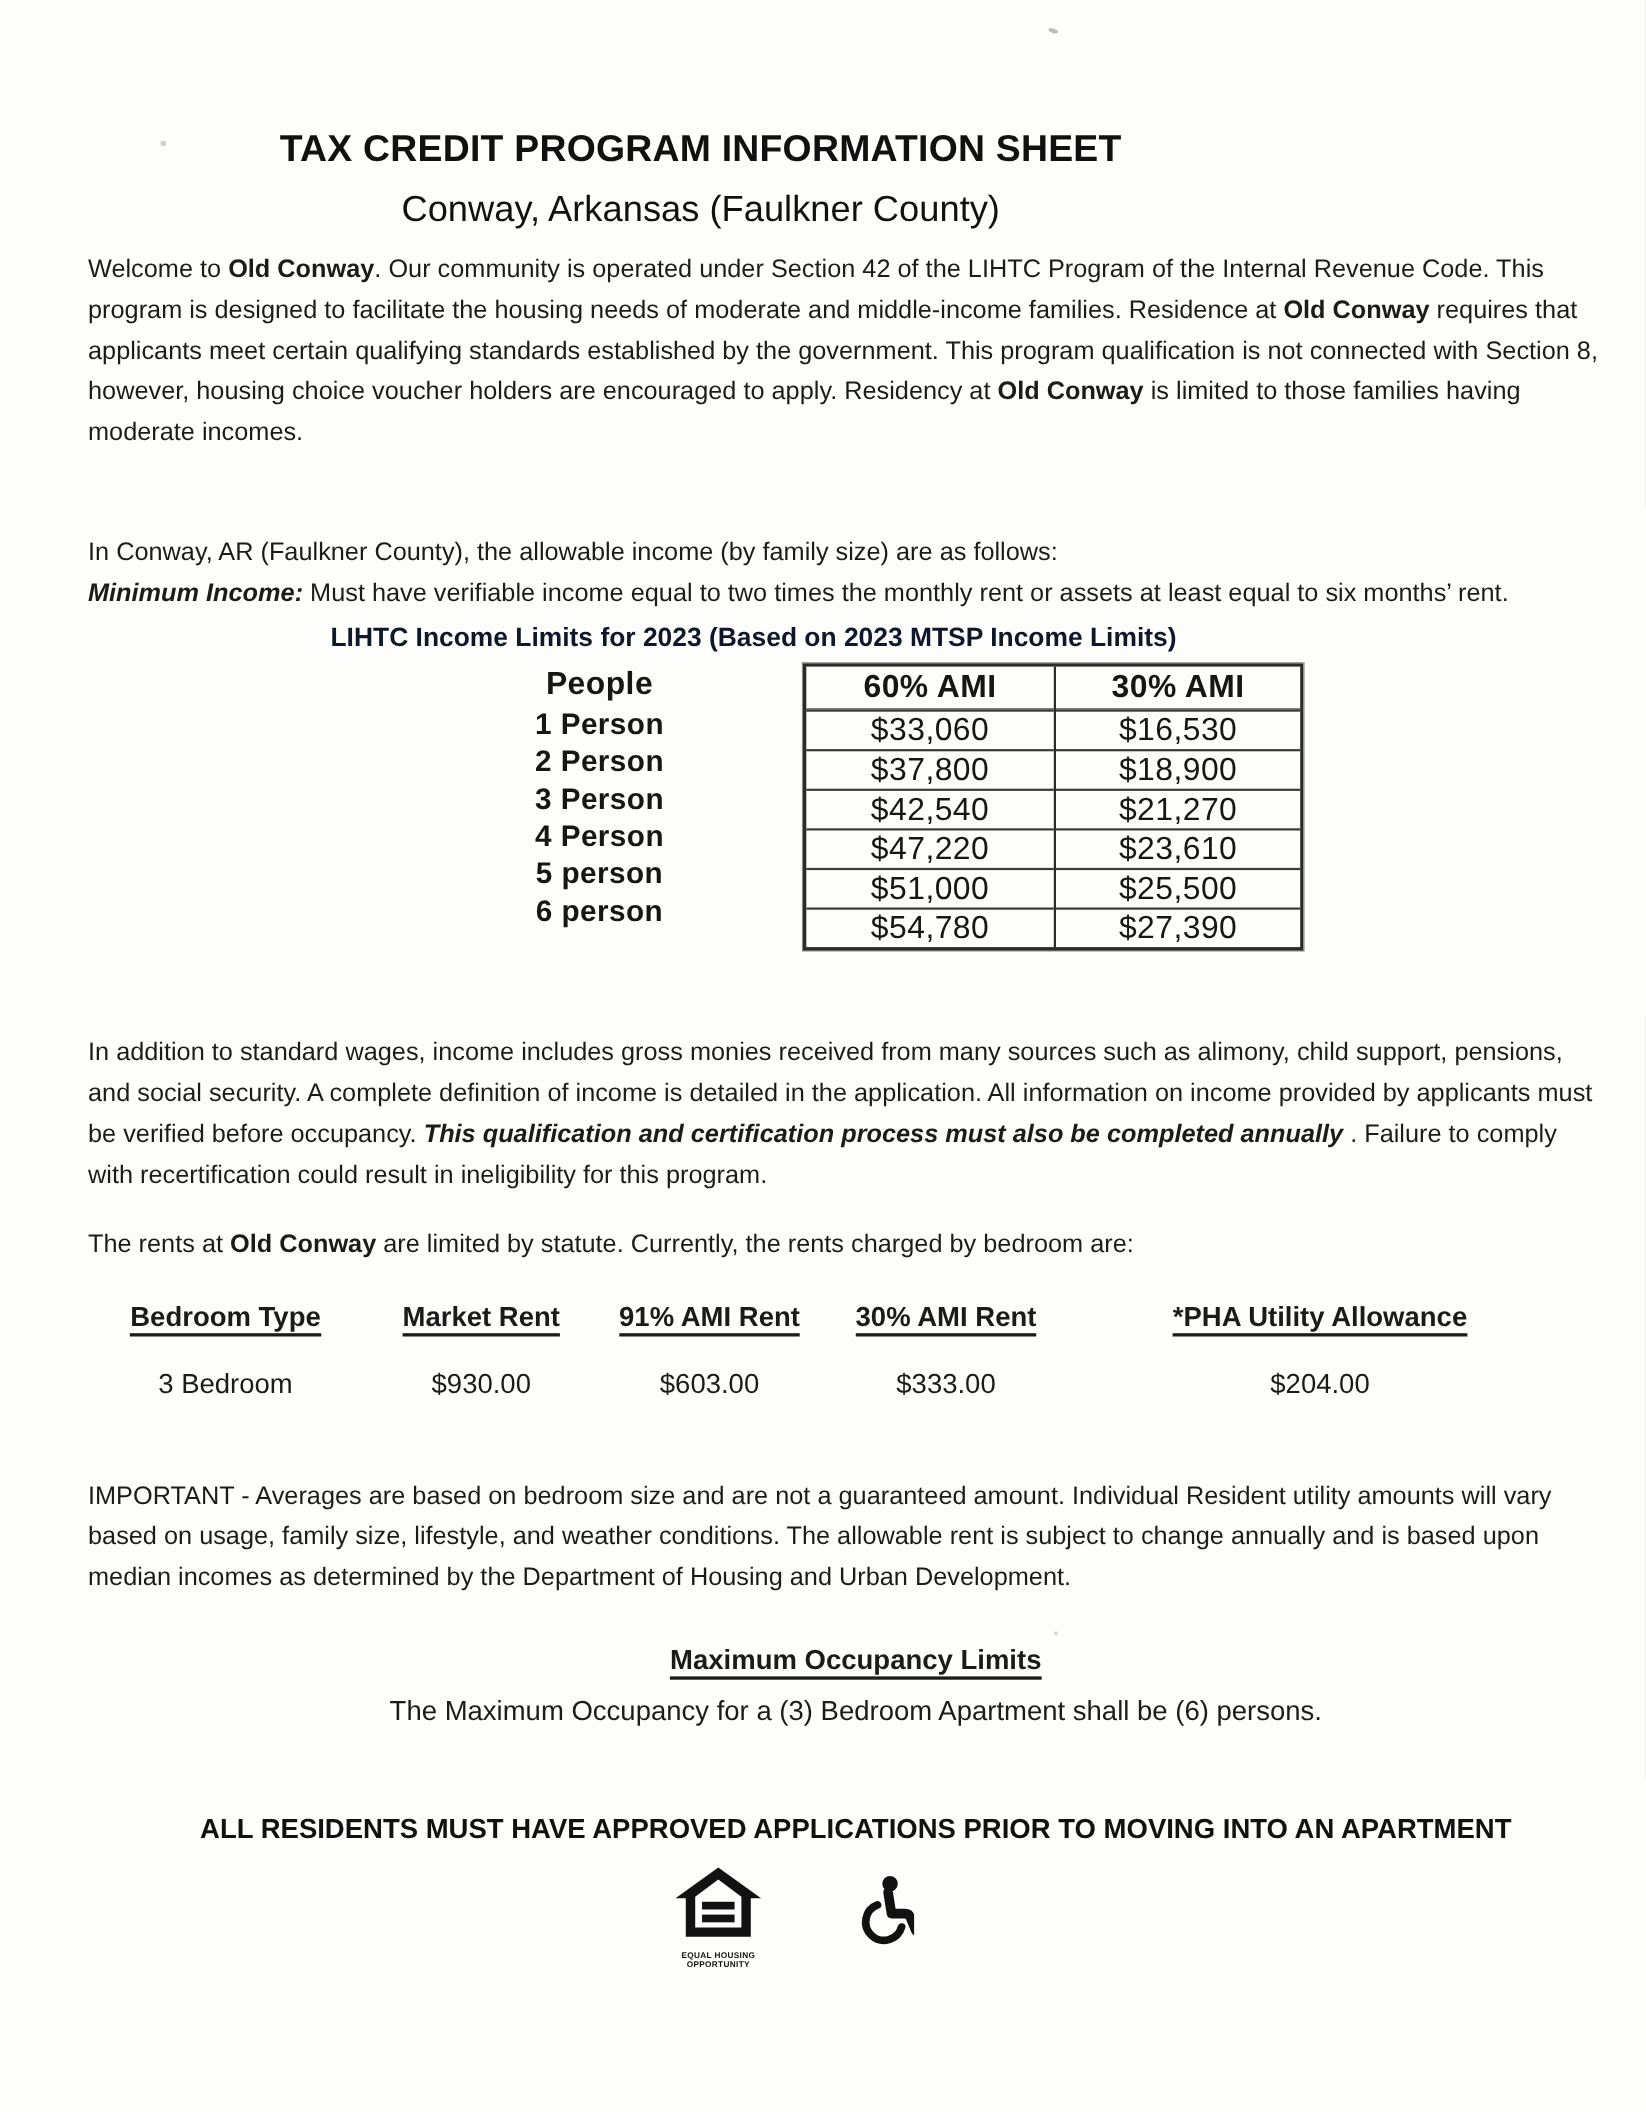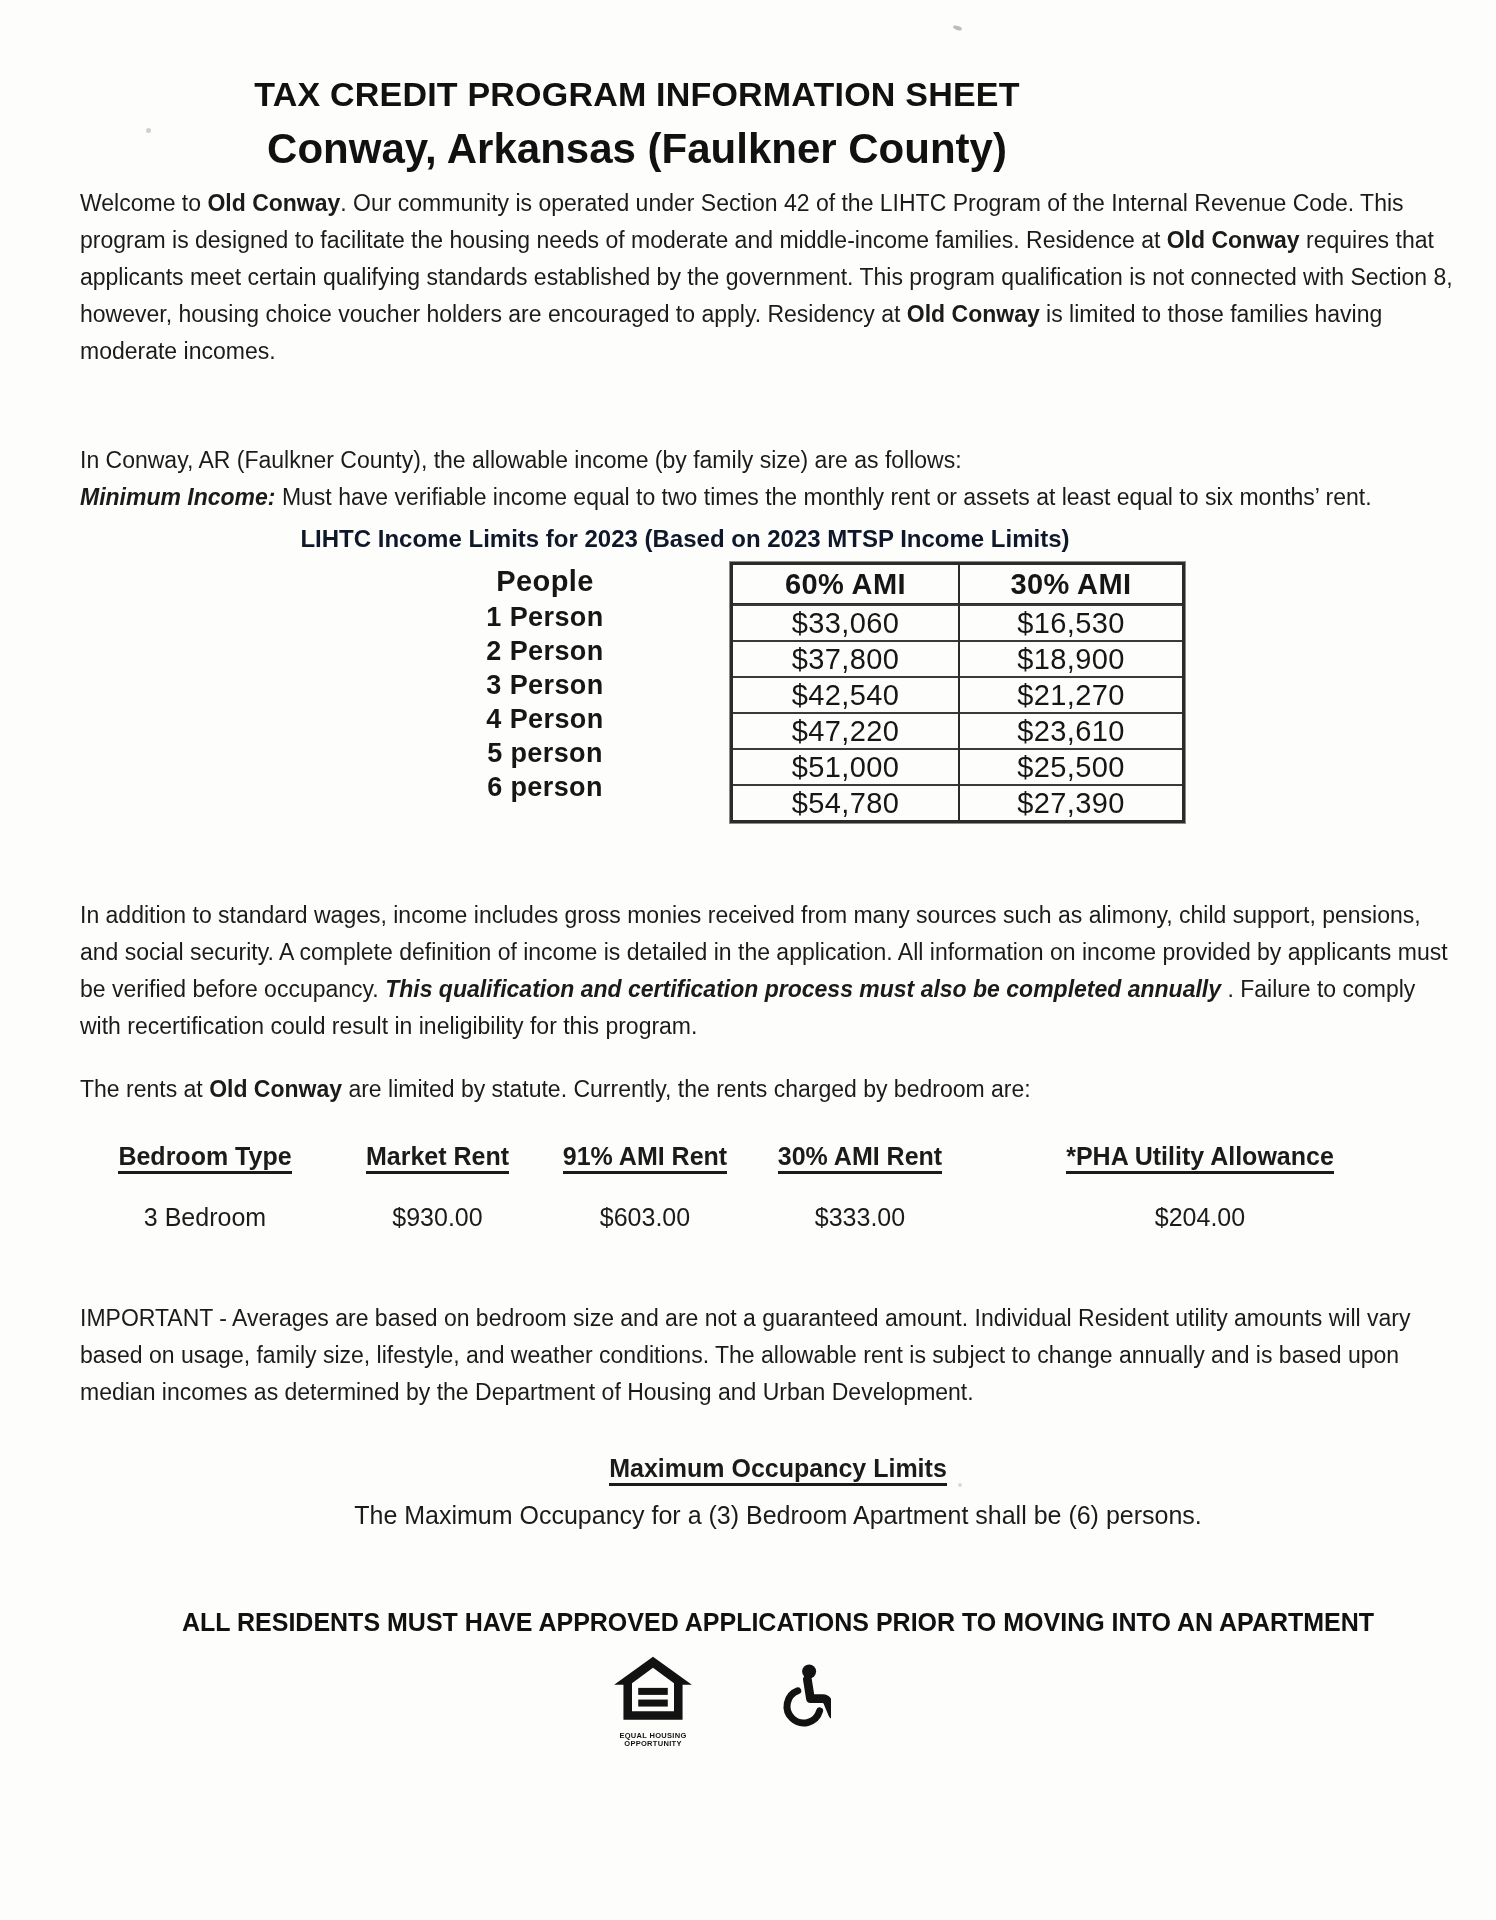--- a/index.html
+++ b/index.html
@@ -6,33 +6,33 @@
   .page{
     position:relative;
     width:1496px;height:1920px;
     background:#fdfdfc;
     font-family:"Liberation Sans", sans-serif;
     color:#1b1b1b;
     overflow:hidden;
   }
   
   .doc-title{
-    padding-top:74px;
+    padding-top:115px;
     width:1274px;
     text-align:center;
     font-size:34px;font-weight:bold;
     line-height:41px;
     letter-spacing:.2px;
     color:#111;
   }
   .doc-subtitle{
     margin-top:13px;
     width:1274px;
     text-align:center;
-    font-size:42px;font-weight:bold;
+    font-size:33px;font-weight:normal;
     line-height:41px;
     color:#111;
   }
   
   .para{
     margin:0 0 0 80px;
     width:1380px;
     font-size:23px;
     line-height:37px;
   }

